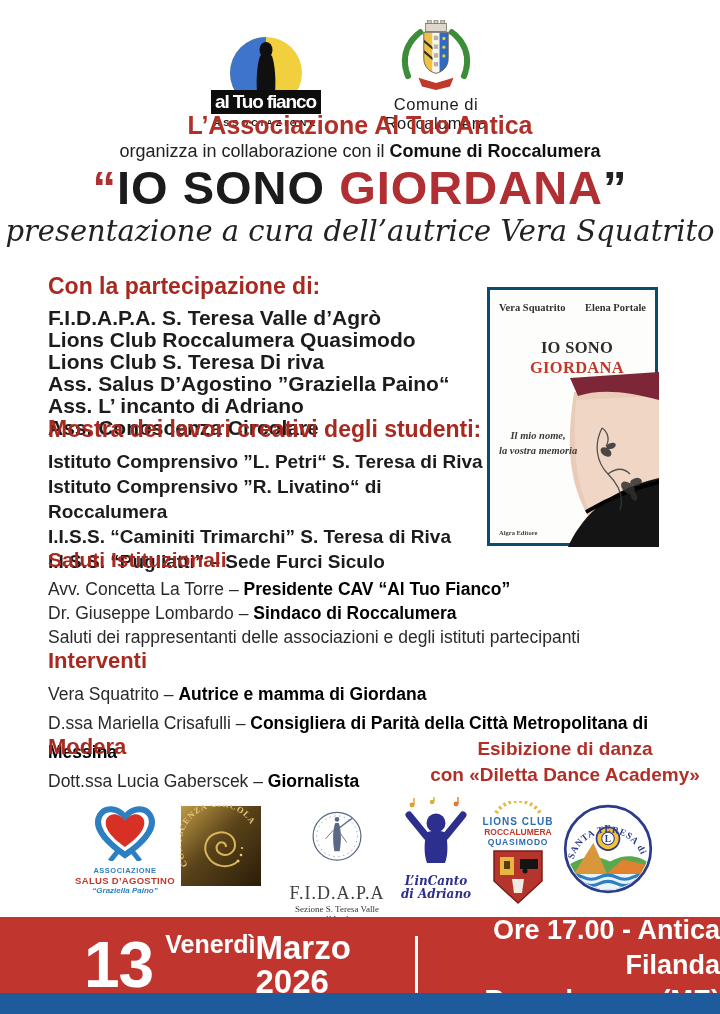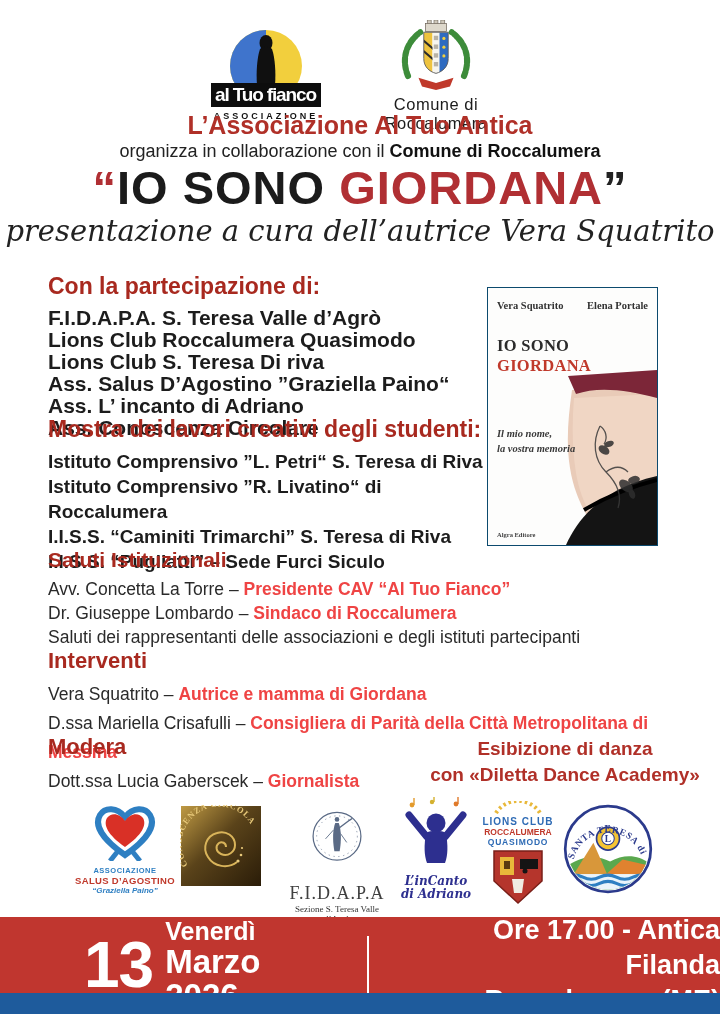--- a/index.html
+++ b/index.html
@@ -1,20 +1,20 @@
 <!DOCTYPE html>
 <html><head>
 <meta charset="utf-8">
 <style>
   * { margin:0; padding:0; box-sizing:border-box; }
   body { background:#e9e9e9; font-family:"Liberation Sans", sans-serif; }
   .page { position:relative; width:720px; height:1014px; margin:0 auto; background:#ffffff; overflow:hidden; }
 
   
-  .hdr-logos { position:absolute; top:20px; left:0; width:720px; display:flex; justify-content:center; align-items:center; gap:38px; }
+  .hdr-logos { position:absolute; top:20px; left:0; width:720px; display:flex; justify-content:center; align-items:flex-end; gap:38px; }
   .atf-logo { width:114px; }
   .crest-wrap { width:150px; text-align:center; }
   .comune-caption { font-size:16.5px; color:#1c1c1c; margin-top:1px; letter-spacing:0.5px; }
 
   .assoc-line { position:absolute; top:111px; left:0; width:720px; text-align:center; font-size:25px; font-weight:bold; color:#b03028; }
   .organizza { position:absolute; top:141px; left:0; width:720px; text-align:center; font-size:18px; color:#222; }
   .organizza b { color:#111; }
 
   .main-title { position:absolute; top:160px; left:0; width:720px; text-align:center; font-size:47px; font-weight:bold; letter-spacing:1px; color:#1b1b1b; }
   .main-title .q-open { color:#b02f33; }
@@ -28,33 +28,33 @@
   .sec-part { top:266px; width:430px; }
   .sec-part .red-h { font-size:23px; margin-bottom:7px;margin-top:7px; }
   .sec-part .item { font-size:21px; font-weight:bold; color:#1c1c1c; line-height:22px; }
   .sec-mostra { top:416px; width:440px; }
   .sec-mostra .red-h { font-size:23px; margin-bottom:6px; }
   .sec-mostra .item { font-size:19px; font-weight:bold; color:#1c1c1c; line-height:25px; }
 
   .sec-saluti { top:548px; width:620px; }
   .sec-saluti .red-h { font-size:21px; margin-bottom:5px; }
   .row-line { font-size:17.5px; color:#2a2a2a; line-height:24px; }
-  .row-line b { color:#ef4444; }
+  .row-line b { color:#000000; }
 
   .sec-interventi { top:648px; width:660px; }
   .sec-interventi .red-h { font-size:22px; margin-bottom:6px; }
   .sec-interventi .row-line { line-height:29px; }
 
   .sec-modera { top:734px; width:380px; }
   .sec-modera .red-h { font-size:22px; margin-bottom:9px; }
 
   .danza { position:absolute; left:420px; top:736px; width:290px; text-align:center; font-size:19px; font-weight:bold; color:#b03028; line-height:26px; }
 
   
-  .cover { position:absolute; left:487px; top:287px; width:171px; height:259px; background:#fdfdfc; border:1px solid #0c4a6e; }
+  .cover { position:absolute; left:487px; top:287px; width:171px; height:259px; background:#fdfdfc; border:3px solid #0c4a6e;text-align:center; }
   .cover-authors { position:absolute; top:12px; left:0; width:100%; padding:0 9px; display:flex; justify-content:space-between; font-family:"Liberation Serif", serif; font-size:10.5px; font-weight:bold; color:#333; }
   .cover-title { position:absolute; top:48px; left:9px; font-family:"Liberation Serif", serif; font-size:16.5px; font-weight:bold; color:#2b2b2b; letter-spacing:0.3px; }
   .cover-title .t-red { color:#c0392b; }
   .cover-photo { position:absolute; left:0; top:80px; width:169px; height:177px; }
   .cover-tagline { position:absolute; left:9px; top:138px; font-family:"Liberation Serif", serif; font-style:italic; font-weight:bold; font-size:10.5px; color:#3a3a3a; line-height:15px; }
   .cover-pub { position:absolute; left:9px; bottom:7px; font-family:"Liberation Serif", serif; font-size:6.5px; font-weight:bold; color:#444; }
 
   
   .logos { position:absolute; left:0; top:795px; width:720px; height:118px; }
   .logo-block { position:absolute; text-align:center; }
@@ -67,21 +67,21 @@
   .lb-fidapa .l1 { font-family:"Liberation Serif", serif; font-size:18px; color:#404040; letter-spacing:1px; margin-top:10px; }
   .lb-fidapa .l2 { font-family:"Liberation Serif", serif; font-size:9px; color:#333; }
   .lb-incanto { left:394px; top:2px; width:84px; }
   .lb-incanto .script { font-family:"DejaVu Serif", serif; font-style:italic; font-weight:bold; color:#2d2f8f; font-size:12px; line-height:13px; }
   .lb-lionsr { left:482px; top:6px; width:72px; }
   .lb-lionsst { left:562px; top:6px; width:92px; }
 
   
   .footer-red { position:absolute; left:0; top:917px; width:720px; height:96px; background:#c0362f; display:flex; align-items:center; padding-left:84px; color:#fff; }
   .f-day { font-size:64px; font-weight:bold; line-height:60px; letter-spacing:-1px; }
-  .f-datecol { margin-left:12px; display:flex; flex-direction:column; justify-content:center; }
+  .f-datecol { margin-left:12px; display:flex; flex-direction:row; justify-content:center; }
   .f-weekday { font-size:25px; font-weight:bold; line-height:27px; }
   .f-month { font-size:33px; font-weight:bold; line-height:34px; }
   .f-divider { width:3px; height:58px; background:#ffffff; margin-left:28px; margin-right:30px; }
   .f-info { display:flex; flex-direction:column; justify-content:center; }
   .f-info div { font-size:27px; font-weight:bold; line-height:35px;text-align:right; }
   .footer-blue { position:absolute; left:0; top:993px; width:720px; height:21px; background:#1e5b9c; }
 </style>
 </head>
 <body>
 

